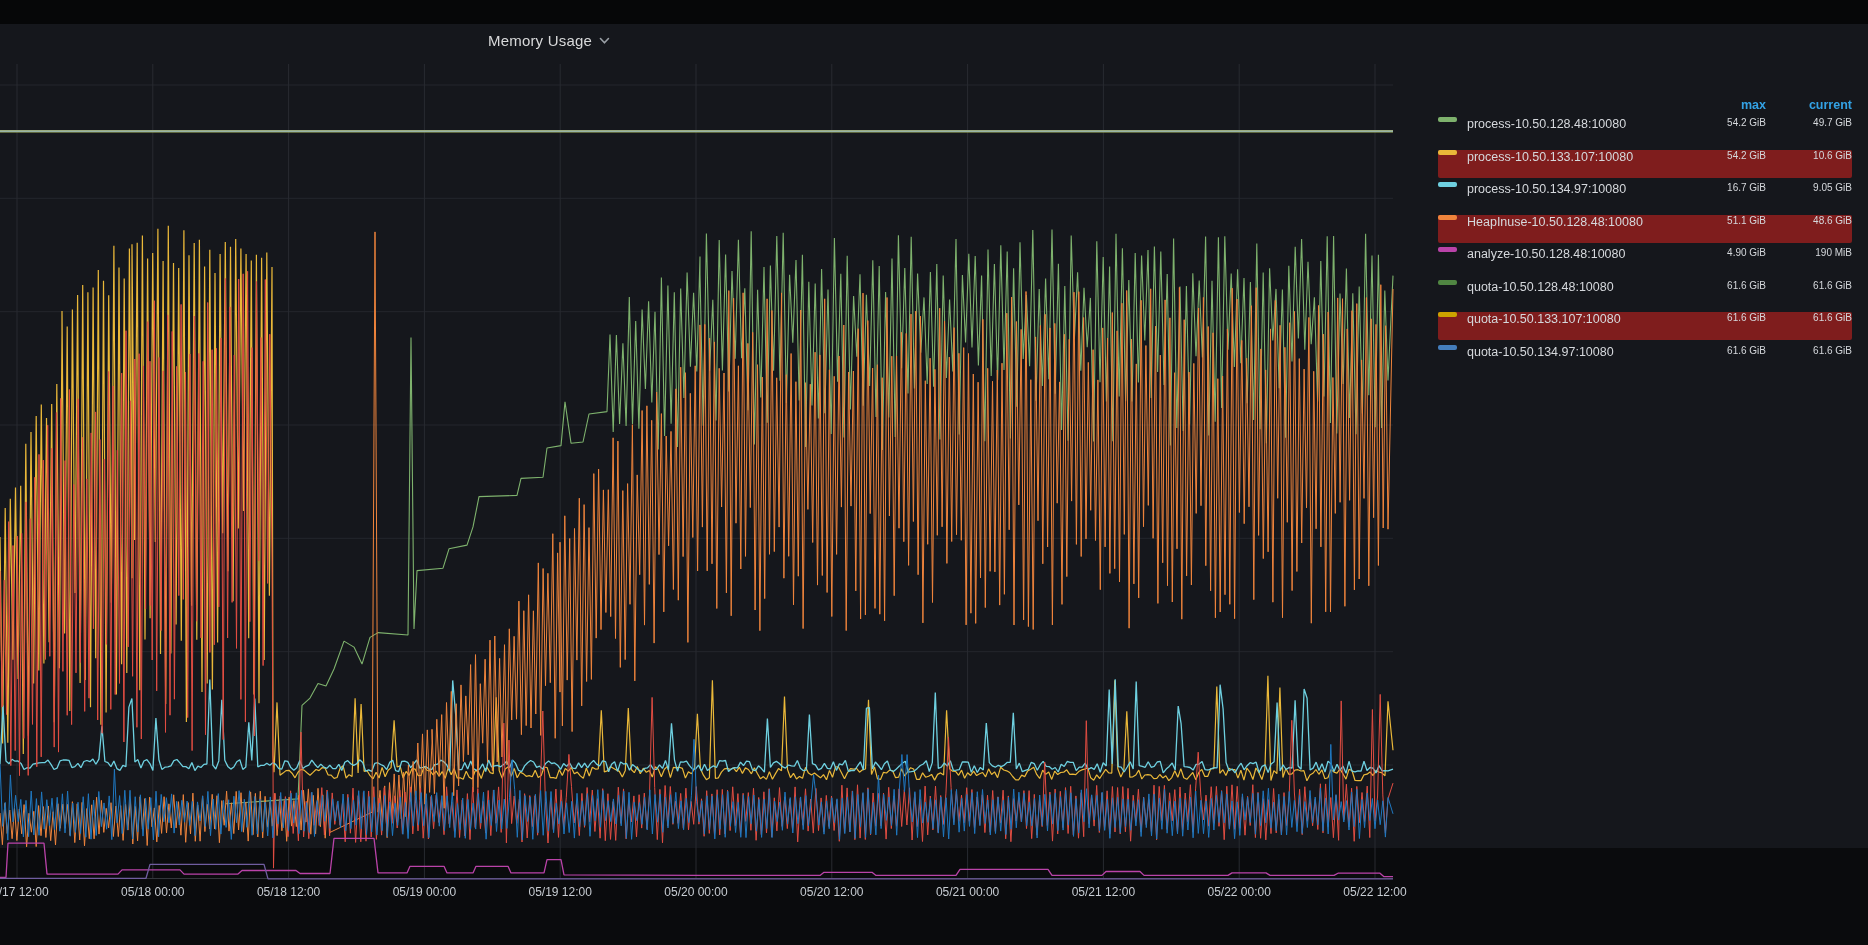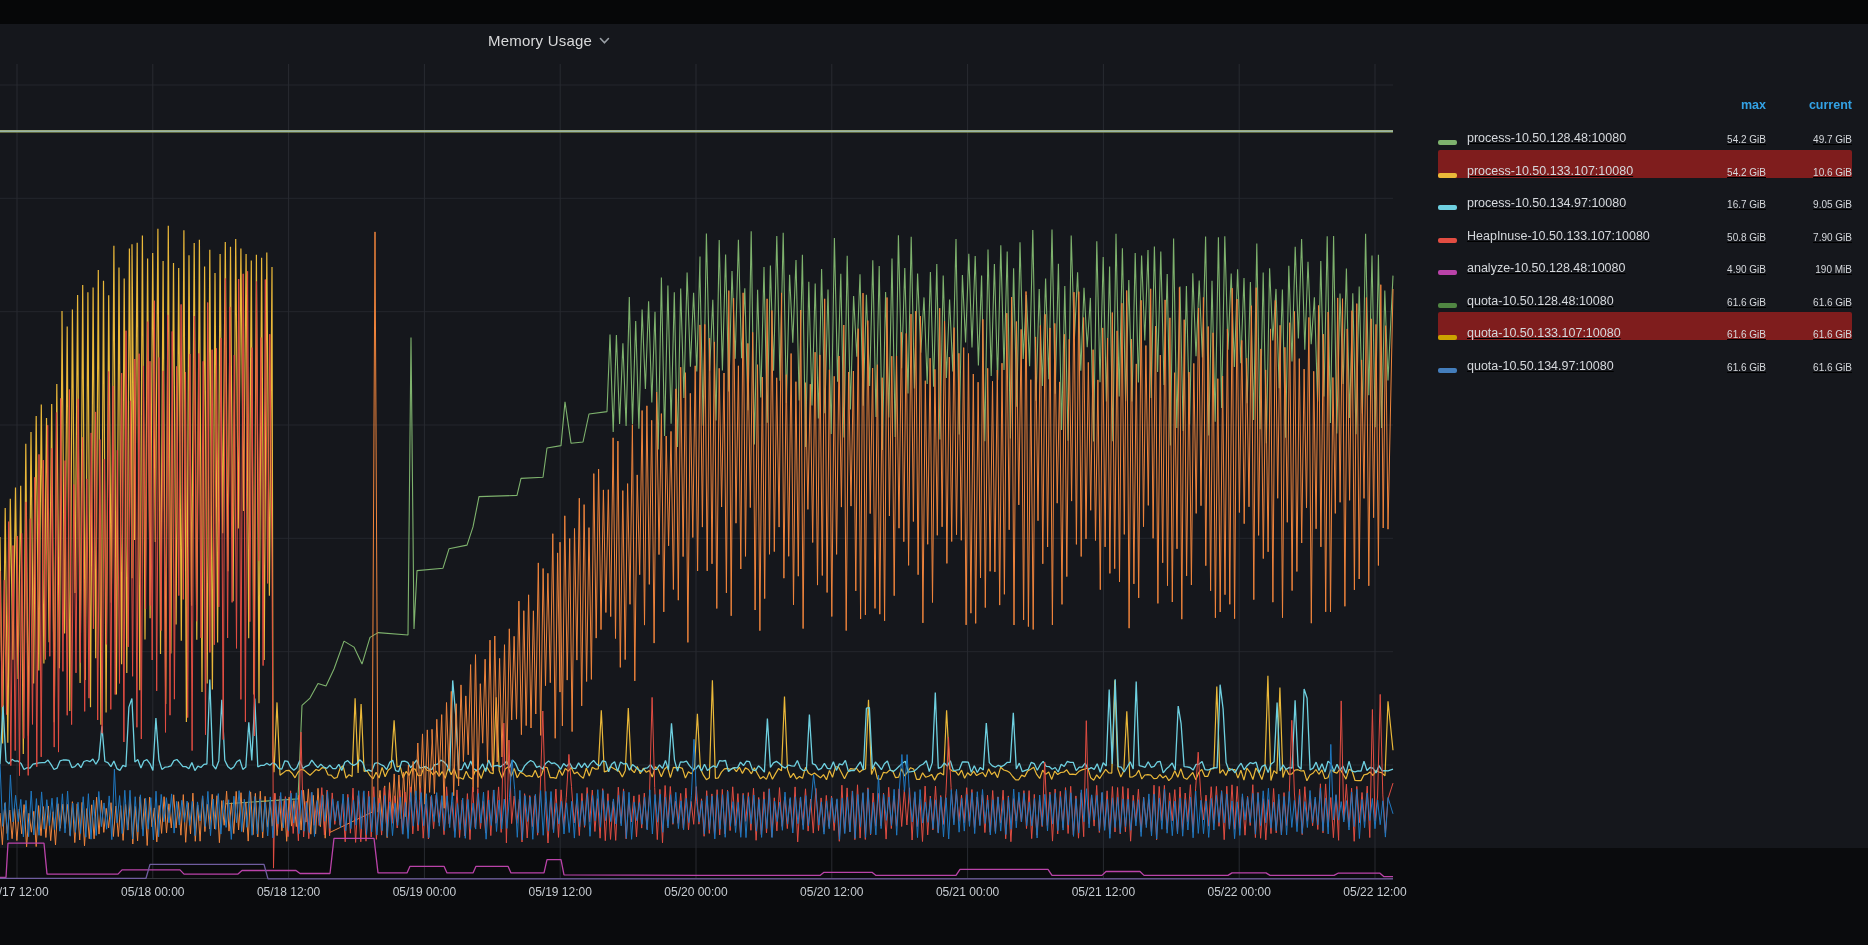--- a/index.html
+++ b/index.html
@@ -14,22 +14,22 @@
   svg.plot{position:absolute;left:0;top:0;}
   .axis-label{font-size:12px;fill:#c7ccd2;}
   
   .legend{position:absolute;left:1410px;top:56px;width:458px;box-sizing:border-box;
           padding:0 16px 0 28px;margin-top:13px;}
   .legend-header{display:flex;align-items:center;height:24px;}
   .legend-header .spacer{flex:1;}
   .col-max{width:92px;text-align:right;}
   .col-cur{width:86px;text-align:right;}
   .legend-header span{font-size:12.5px;font-weight:bold;color:#33a2e5;cursor:pointer;}
-  .legend-row{display:flex;align-items:flex-end;height:28px;margin-bottom:4.5px;
-              border-radius:2px;cursor:pointer;text-decoration:underline;}
+  .legend-row{display:flex;align-items:flex-start;height:28px;margin-bottom:4.5px;
+              border-radius:2px;cursor:pointer;}
   .legend-row.striped{background:#7f1d1d;}
   .swatch{display:inline-block;width:19px;height:5px;border-radius:2px;margin-right:10px;flex:none;}
   .legend-label{flex:1;font-size:12.5px;color:#d5d8dc;white-space:nowrap;overflow:hidden;}
   .legend-val{font-size:10px;color:#d5d8dc;}
 </style>
 </head>
 <body>
 
 <div class="top-strip"></div>
 
@@ -104,25 +104,25 @@
           <span class="legend-label">process-10.50.133.107:10080</span>
           <span class="legend-val col-max">54.2 GiB</span>
           <span class="legend-val col-cur">10.6 GiB</span>
         </div>
         <div class="legend-row">
           <span class="swatch" style="background: rgb(110, 208, 224);"></span>
           <span class="legend-label">process-10.50.134.97:10080</span>
           <span class="legend-val col-max">16.7 GiB</span>
           <span class="legend-val col-cur">9.05 GiB</span>
         </div>
-        <div class="legend-row">
-          <span class="swatch" style="background: rgb(226, 77, 66);"></span>
-          <span class="legend-label">HeapInuse-10.50.133.107:10080</span>
-          <span class="legend-val col-max">50.8 GiB</span>
-          <span class="legend-val col-cur">7.90 GiB</span>
+        <div class="legend-row striped">
+          <span class="swatch" style="background: rgb(239, 132, 60);"></span>
+          <span class="legend-label">HeapInuse-10.50.128.48:10080</span>
+          <span class="legend-val col-max">51.1 GiB</span>
+          <span class="legend-val col-cur">48.6 GiB</span>
         </div>
         <div class="legend-row">
           <span class="swatch" style="background: rgb(186, 67, 169);"></span>
           <span class="legend-label">analyze-10.50.128.48:10080</span>
           <span class="legend-val col-max">4.90 GiB</span>
           <span class="legend-val col-cur">190 MiB</span>
         </div>
         <div class="legend-row">
           <span class="swatch" style="background: rgb(80, 134, 66);"></span>
           <span class="legend-label">quota-10.50.128.48:10080</span>

